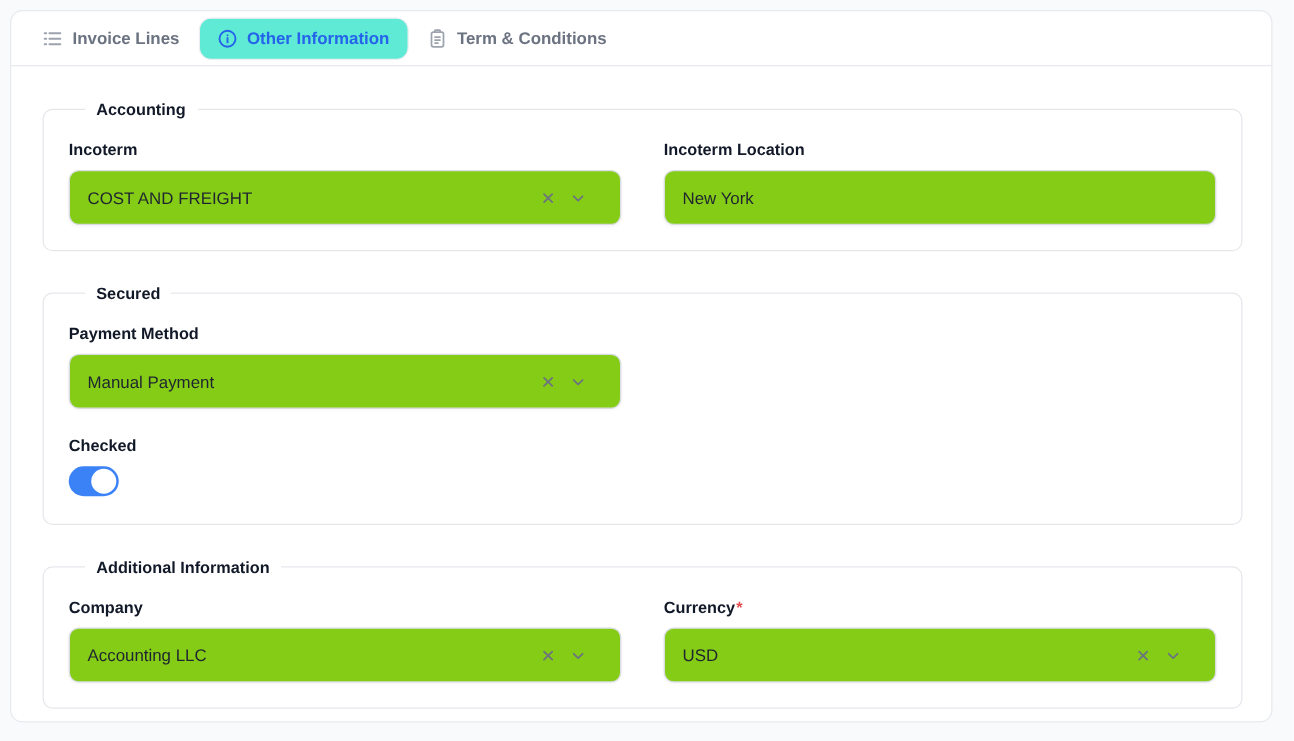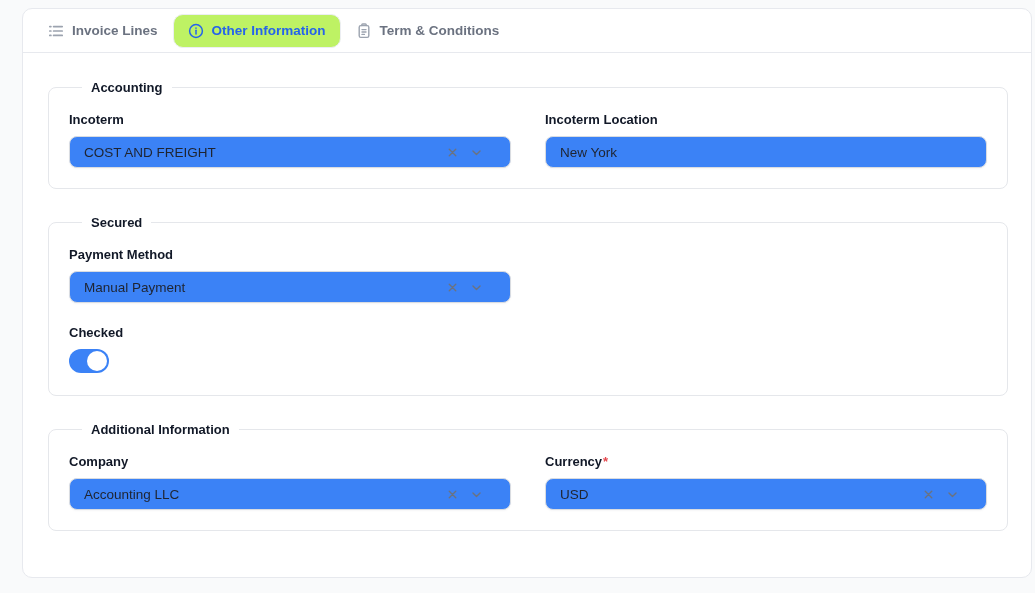--- a/index.html
+++ b/index.html
@@ -5,21 +5,21 @@
   * { box-sizing: border-box; margin: 0; padding: 0; }
   html, body { width: 1035px; height: 593px; }
   body {
     font-family: "Liberation Sans", "DejaVu Sans", sans-serif;
     background: #f9fafb;
     position: relative;
     overflow: hidden;
   }
   .card {
     position: absolute;
-    left: 22px; top: 8px;
+    left: 8px; top: 8px;
     width: 1010px; height: 570px;
     background: #ffffff;
     border: 1px solid #e7e9ee;
     border-radius: 10px;
   }
   
   .tabbar {
     display: flex;
     align-items: center;
     height: 44px;
@@ -33,21 +33,21 @@
     gap: 8px;
     font-size: 13.5px;
     font-weight: 700;
     color: #6b7280;
     cursor: pointer;
     white-space: nowrap;
   }
   .tab .ticon { display: inline-flex; color: #9ca3af; }
   .tab.active {
     color: #2563eb;
-    background: #bef264;
+    background: #5eead4;
     border: 1px solid #eceef2;
     border-radius: 10px;
     padding: 8px 14px;
     justify-content: flex-end;
   }
   .tab.active .ticon { color: #2563eb; }
   
   .content { padding: 27px 23px 0 25px; }
   fieldset {
     border: 1px solid #e5e7eb;
@@ -74,22 +74,22 @@
     font-size: 13px;
     font-weight: 700;
     color: #111827;
     margin-bottom: 9px;
   }
   .req { color: #e5484d; font-weight: 700; margin-left: 1px; }
   .control {
     display: flex;
     align-items: center;
     justify-content: space-between;
-    height: 32px;
-    background: #3b82f6;
+    height: 44px;
+    background: #84cc16;
     border: 1px solid #d9dce1;
     border-radius: 8px;
     padding: 0 27px 0 14px;
     box-shadow: 0 1px 2px rgba(16,24,40,0.04);
   }
   .control .val {
     font-size: 13.5px;
     color: #1f2430;
   }
   .sel-icons { display: flex; align-items: center; gap: 11px; }

